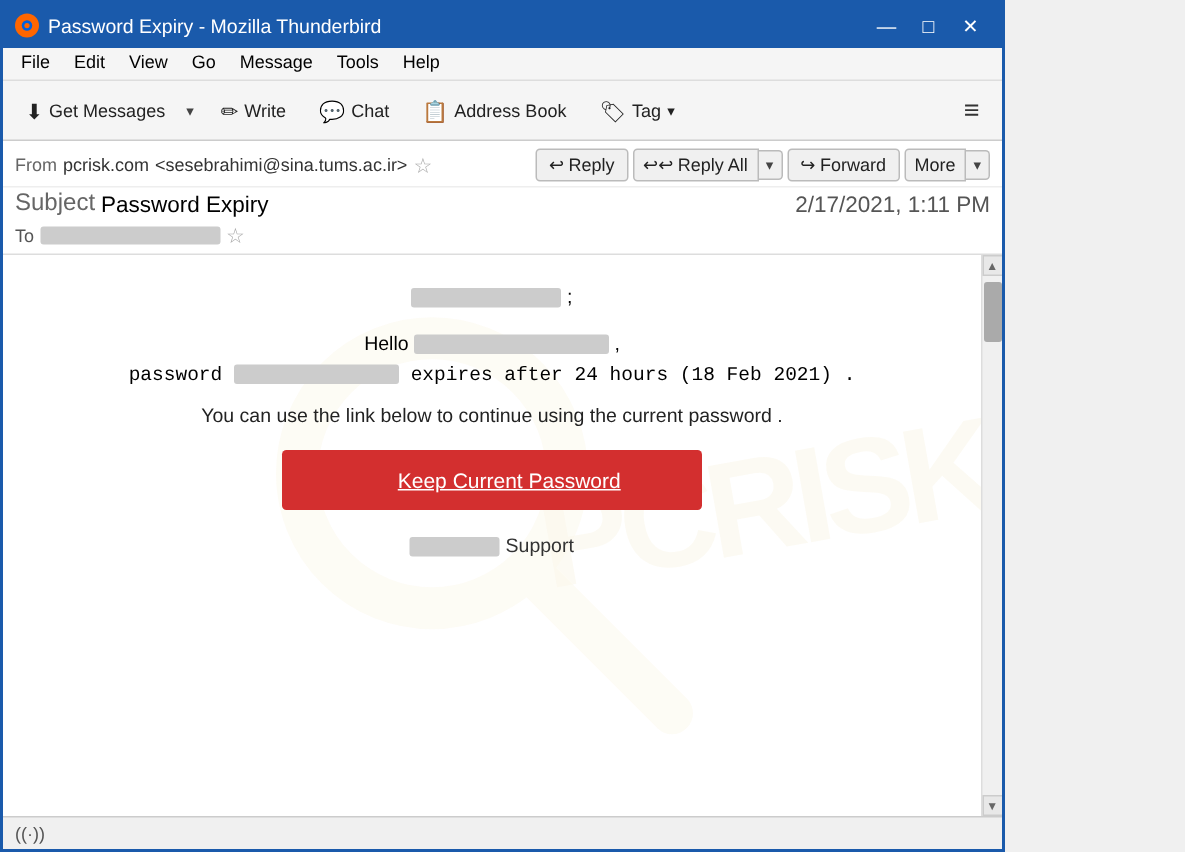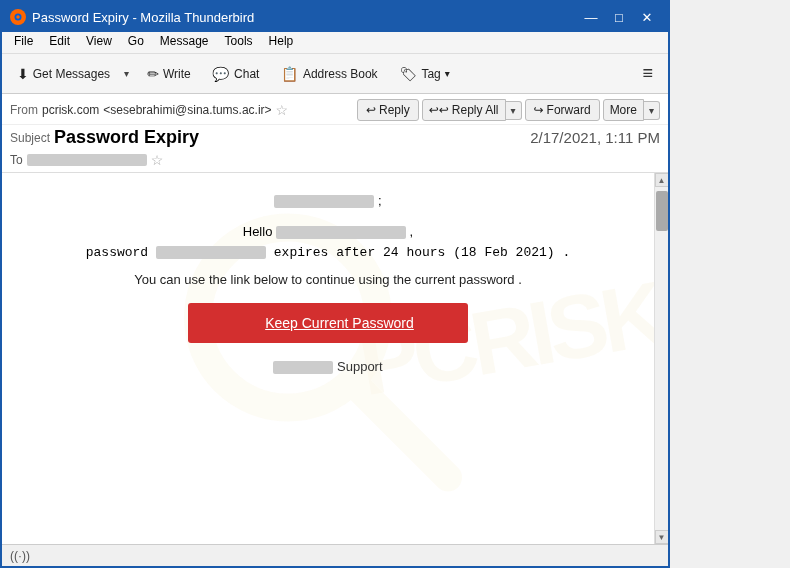--- a/index.html
+++ b/index.html
@@ -34,22 +34,22 @@
     .email-header { background: #fff; border-bottom: 1px solid #ddd; flex-shrink: 0; }
     .from-label { color: #666; }
     .from-email { color: #333; font-size: 12px; }
     .star-icon { color: #aaa; cursor: pointer; font-size: 14px; }
     .action-buttons { display: flex; align-items: center; gap: 3px; }
     .action-btn { display: flex; align-items: center; gap: 3px; padding: 3px 8px; background: #f0f0f0; border: 1px solid #bbb; border-radius: 3px; cursor: pointer; font-size: 12px; color: #222; }
     .action-btn-split { display: flex; align-items: center; }
     .action-btn-main { display: flex; align-items: center; gap: 3px; padding: 3px 6px; background: #f0f0f0; border: 1px solid #bbb; border-radius: 3px 0 0 3px; cursor: pointer; font-size: 12px; color: #222; }
     .action-btn-arrow { padding: 3px 5px; background: #f0f0f0; border: 1px solid #bbb; border-left: none; border-radius: 0 3px 3px 0; cursor: pointer; font-size: 10px; color: #444; }
     .subject-line { padding: 2px 8px; display: flex; align-items: center; justify-content: space-between; }
-    .subject-label { font-size: 12px; color: #666; margin-right: 4px; }
-    .subject-value { font-weight: bold; font-size: 18px; text-align: right; }
+    .subject-label { font-size: 16px; color: #666; margin-right: 4px; }
+    .subject-value { font-weight: normal; font-size: 15px; text-align: right; }
     .date-value { font-size: 15px; color: #555; }
     .to-line { padding: 2px 8px 4px 8px; display: flex; align-items: center; gap: 4px; font-size: 12px; color: #555; }
     .to-blurred { display: inline-block; background: #ccc; border-radius: 2px; width: 120px; height: 12px; vertical-align: middle; }
 
     
     .email-body-container { flex: 1; overflow: hidden; position: relative; display: flex; }
     .email-body { flex: 1; padding: 20px 30px; overflow-y: auto; background: #fff; position: relative; }
     .scrollbar-track { width: 14px; background: #f0f0f0; border-left: 1px solid #ddd; display: flex; flex-direction: column; align-items: center; flex-shrink: 0; }
     .scrollbar-arrow { width: 14px; height: 14px; display: flex; align-items: center; justify-content: center; cursor: pointer; font-size: 8px; color: #666; background: #e8e8e8; border: 1px solid #ccc; }
     .scrollbar-thumb { width: 12px; height: 40px; background: #aaa; border-radius: 2px; margin-top: 4px; cursor: pointer; }

